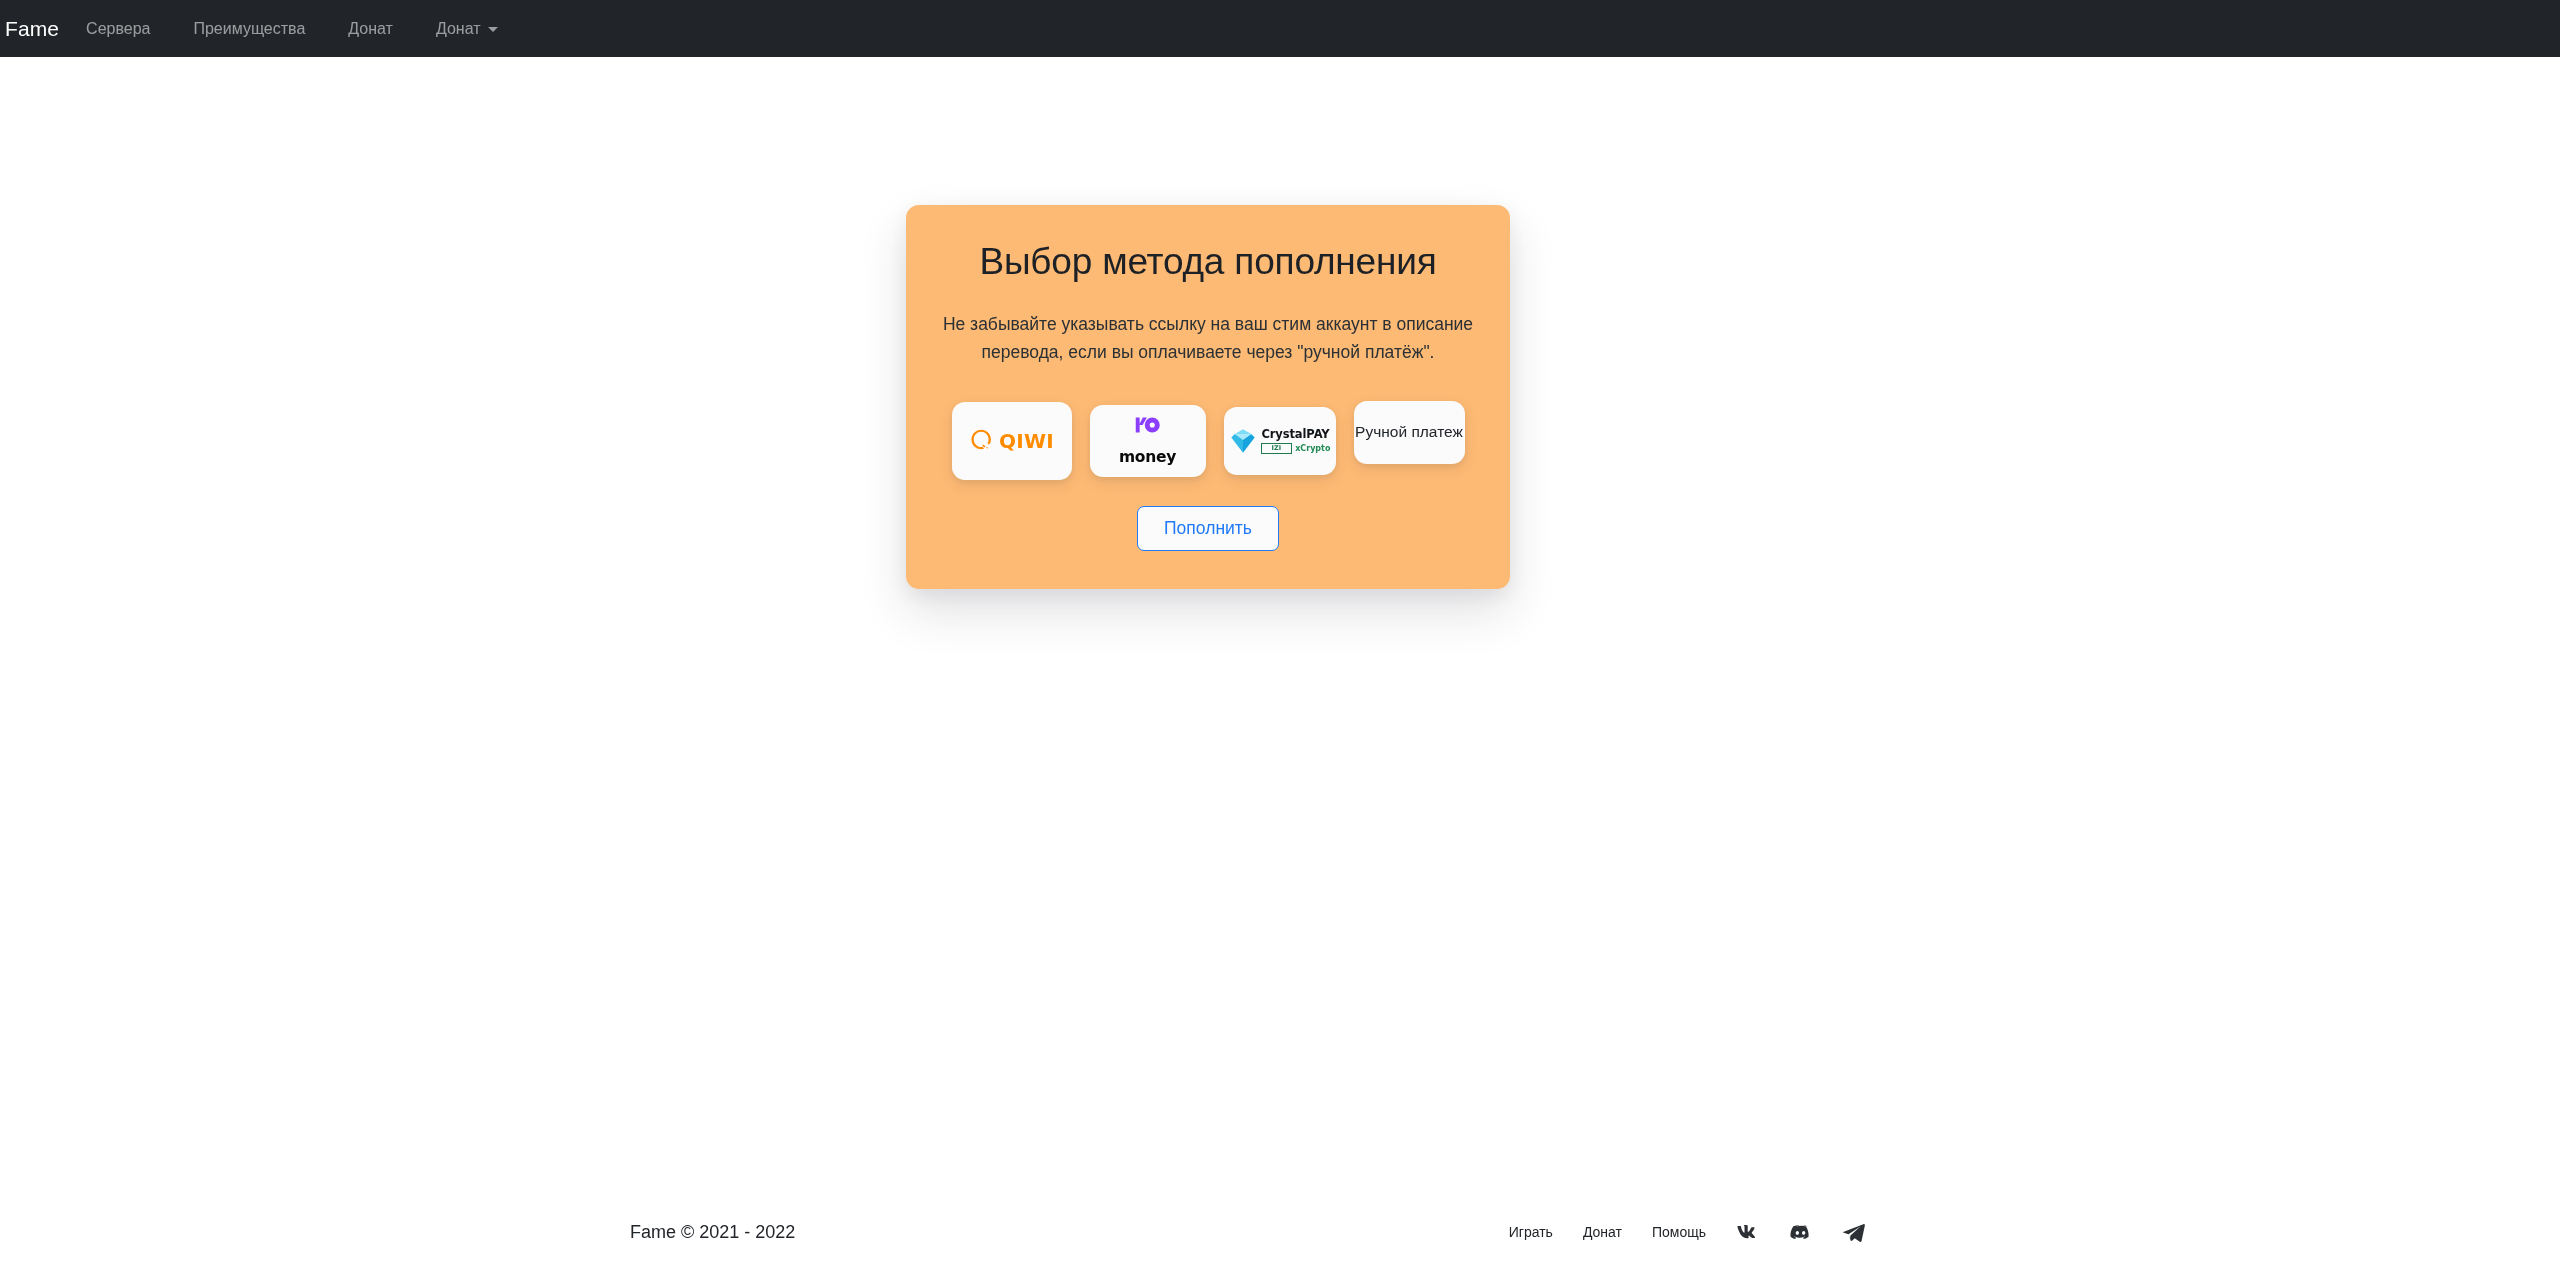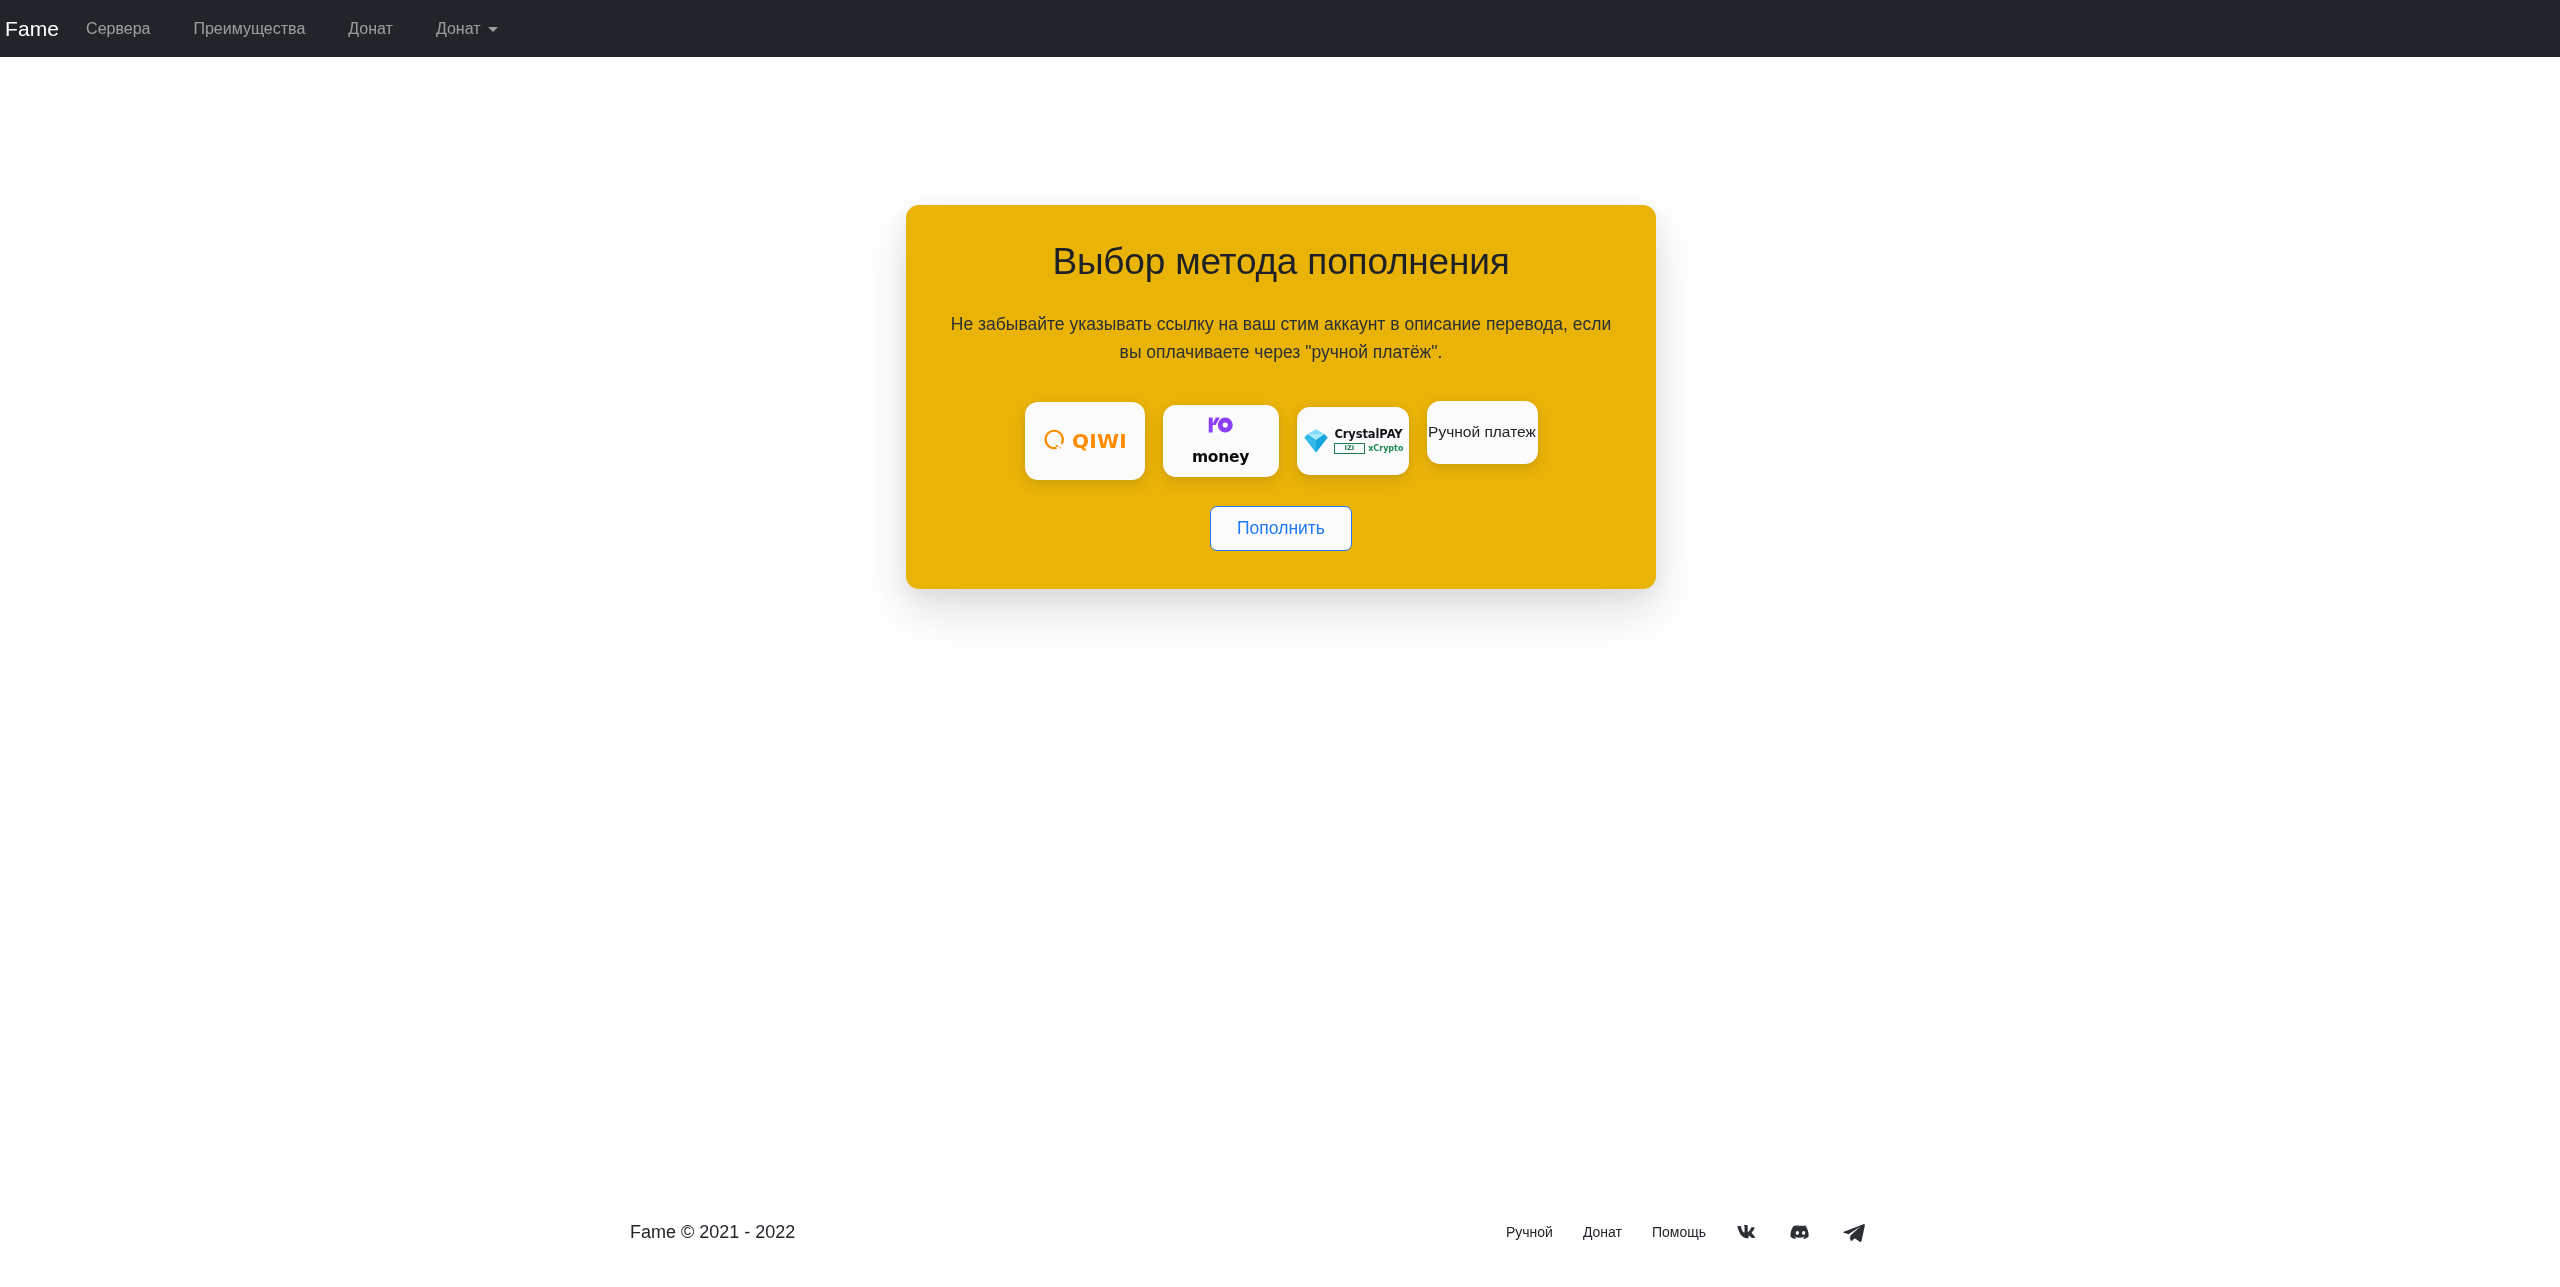--- a/index.html
+++ b/index.html
@@ -61,22 +61,22 @@
     position: relative;
     width: 2560px;
     height: 1230px;
   }
 
   
   .card {
     position: absolute;
     left: 906px;
     top: 148px;
-    width: 750px;
-    background: #eab308;
+    width: 604px;
+    background: #fdba74;
     border-radius: 13px;
     box-shadow: 0 22px 48px rgba(40,44,55,0.14),
                 0 6px 18px rgba(40,44,55,0.07);
     padding: 34px 36px 38px 36px;
     text-align: center;
   }
   .card-title {
     font-size: 37px;
     font-weight: 400;
     color: #1d2126;
@@ -320,21 +320,21 @@
     </div>
 
     <div class="submit-row">
       <button class="submit-btn">Пополнить</button>
     </div>
   </div>
 
   <div class="footer">
     <span class="footer-copy">Fame © 2021 - 2022</span>
     <div class="footer-right">
-      <a class="footer-link">Ручной</a>
+      <a class="footer-link">Играть</a>
       <a class="footer-link">Донат</a>
       <a class="footer-link">Помощь</a>
 
       <a class="social">
         <svg width="23" height="23" viewBox="0 0 24 24" fill="#2c3035">
           <path d="M1.5 5.3h3.6c.3 2.6 1.3 5 2.7 6.5.3.3.5.4.7.4.3 0 .4-.2.4-.7V6.1c-.1-.9-.4-1.2-.8-1.4.3-.4 1-.5 2-.5h1.1c.7.1 1 .4 1 1.3v4.9c0 .7.3.9.5.9.3 0 .5-.2 1-.7 1.2-1.4 2.1-3.5 2.1-3.5.1-.3.4-.6.9-.6h1.8c.8 0 1 .4.8 1-.4 1.5-2.8 4.5-2.8 4.5-.2.4-.3.5 0 .9.2.3.9.9 1.4 1.4 1 1 1.7 1.9 1.9 2.5.2.6-.1 1-.8 1h-1.9c-.6 0-.9-.3-1.6-1-.5-.5-1.2-1.2-1.6-1.5-.5-.4-.8-.3-.8.5v1.3c0 .6-.2.9-1.6.9-2.4 0-5-1.4-6.9-4.1C2.6 10 1.5 6.9 1.5 5.3z"></path>
         </svg>
       </a>
 
       <a class="social">

